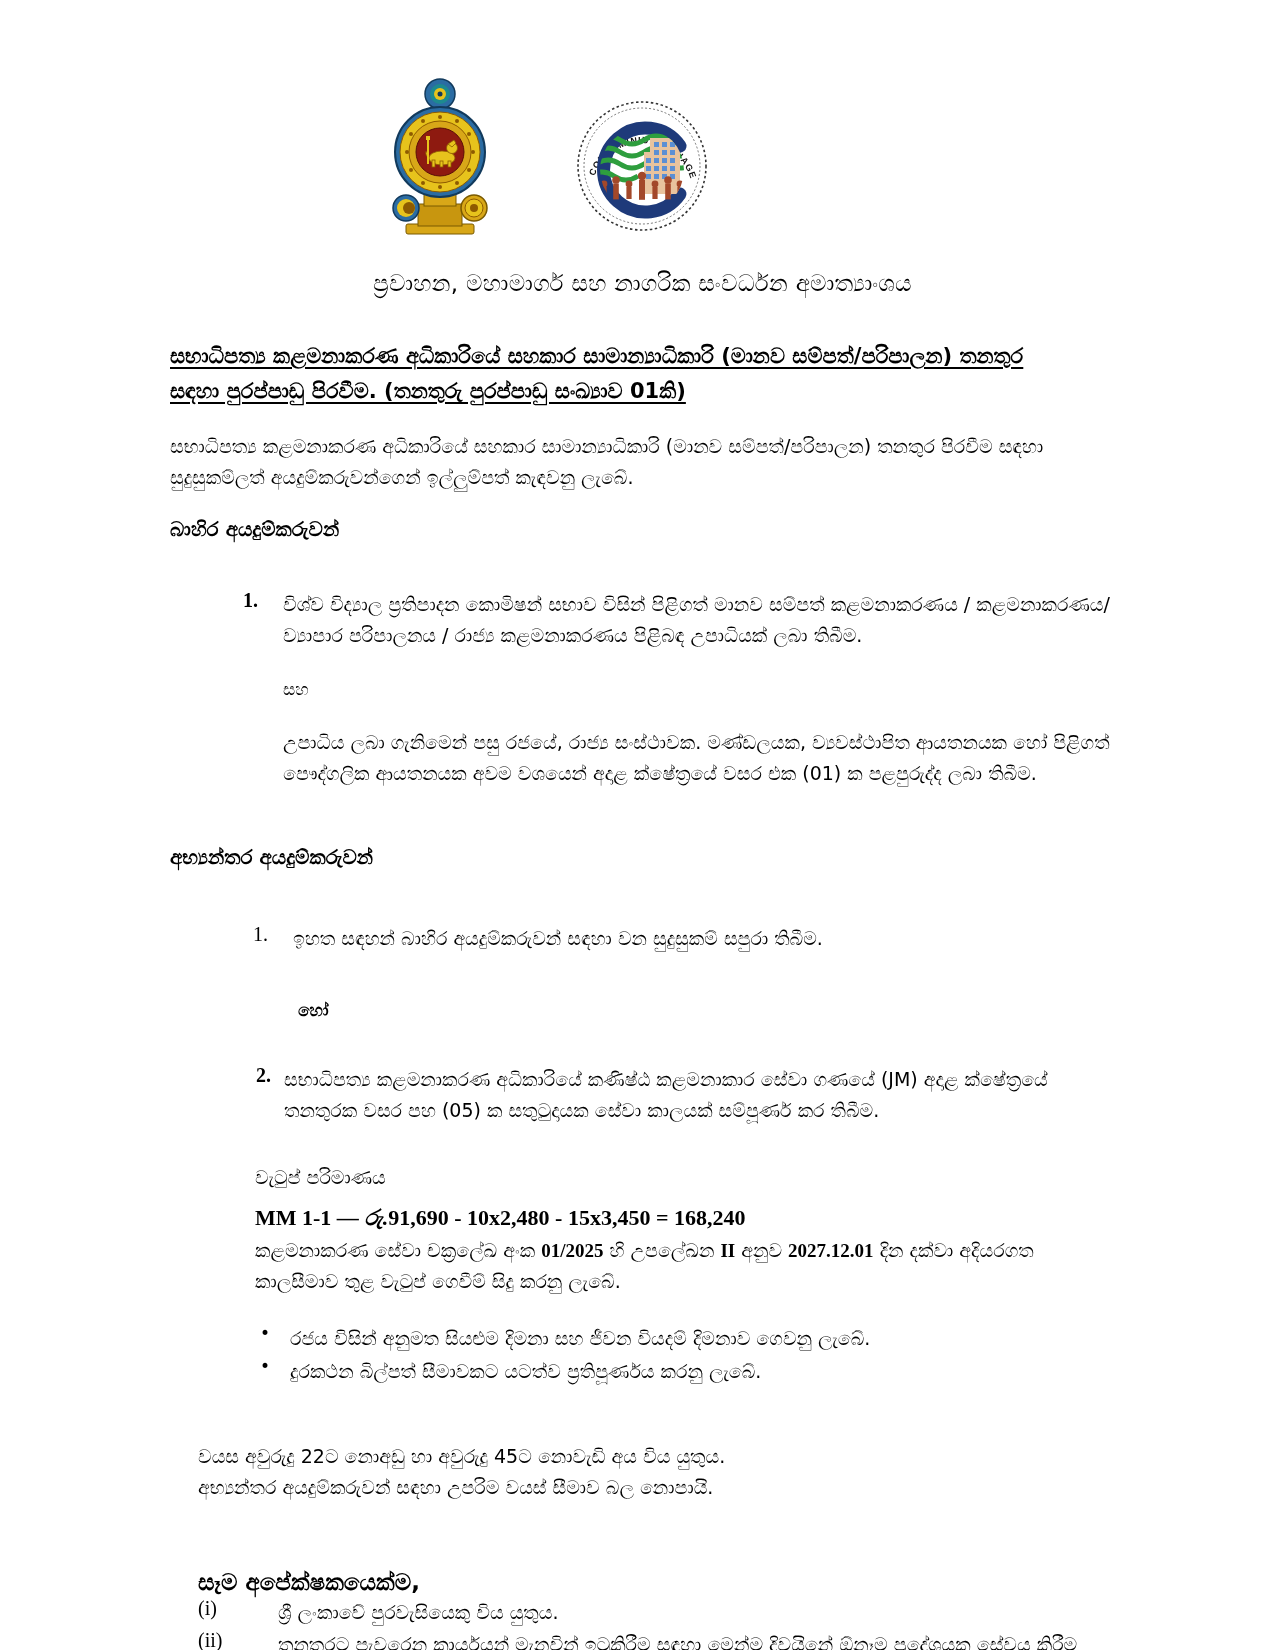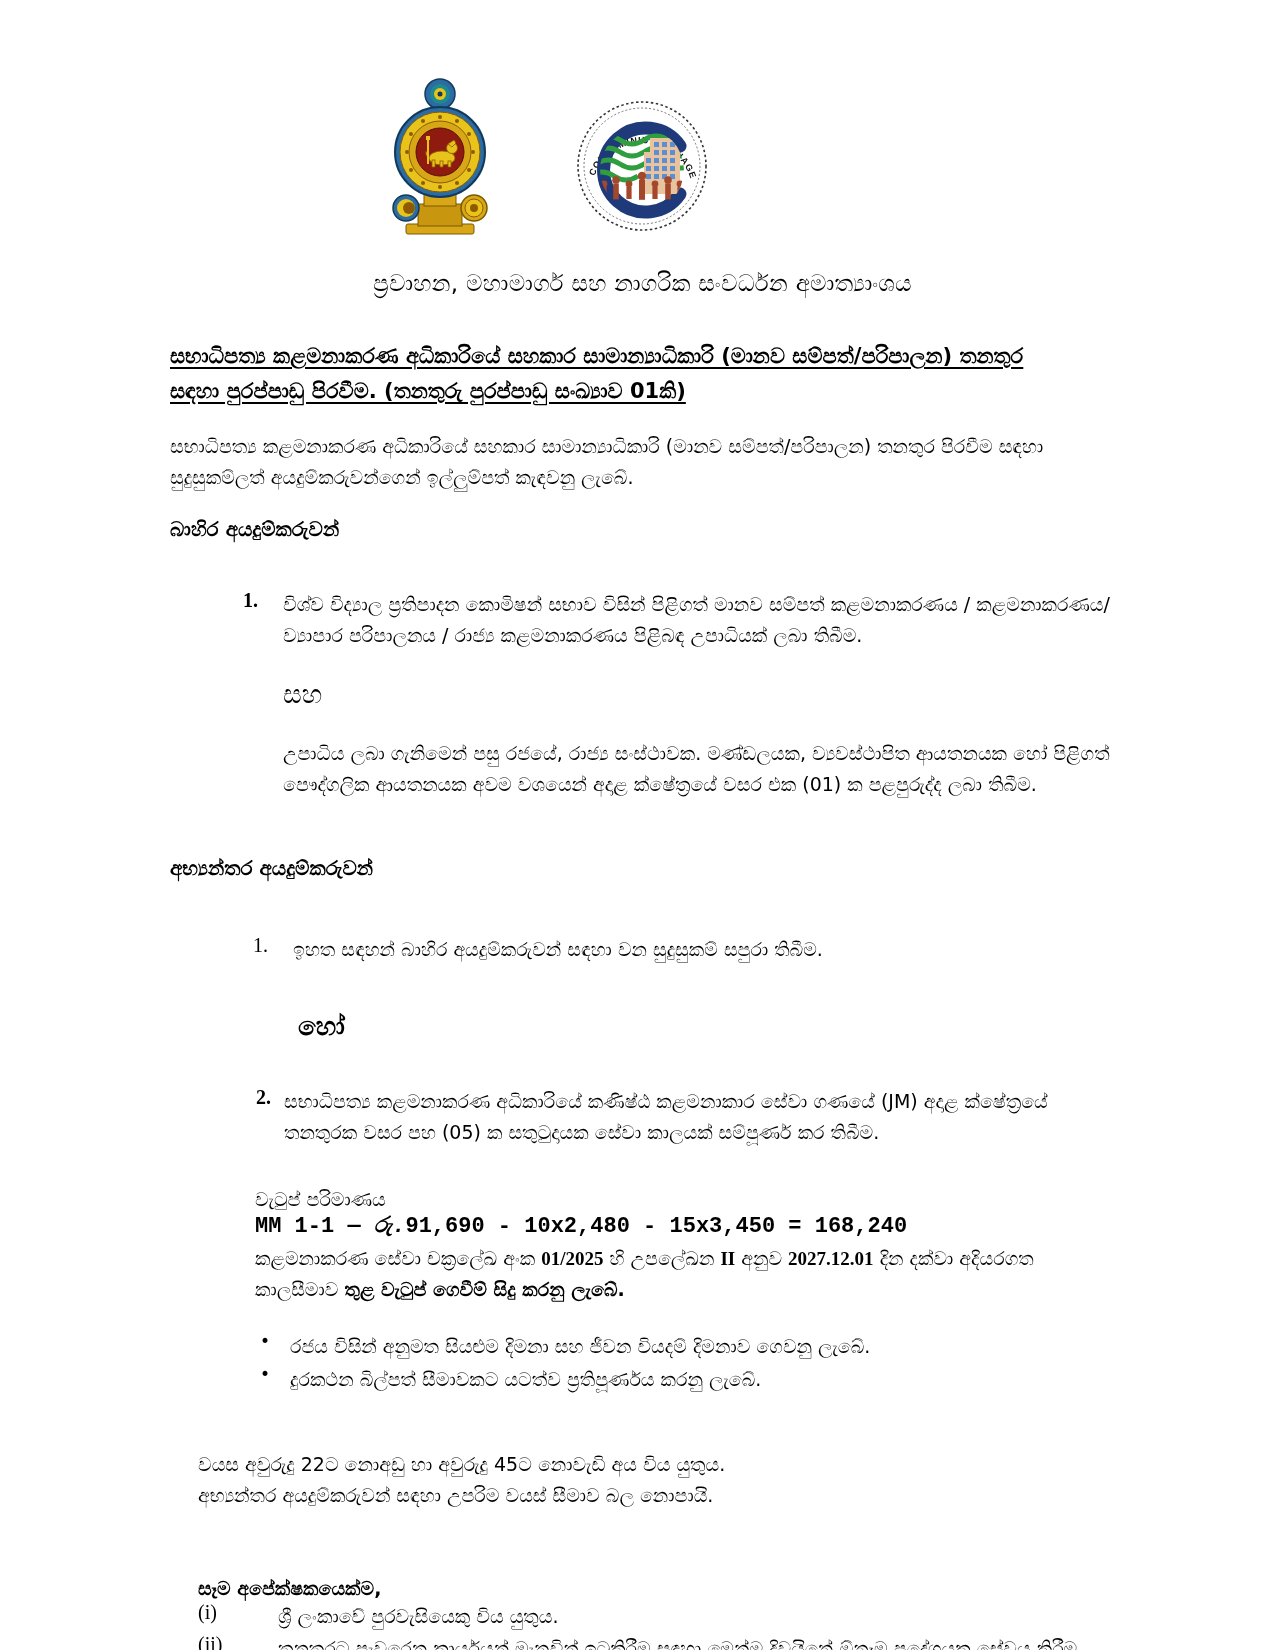--- a/index.html
+++ b/index.html
@@ -50,44 +50,44 @@
     width:40px; flex:0 0 40px;
     font-family:"Liberation Serif","DejaVu Serif",serif;
     font-size:20px;
   }
   .num-item .no.b { font-weight:bold; }
   .num-item.indent1 { padding-left:73px; }
   .num-item.indent2 { padding-left:83px; }
   .num-item.indent3 { padding-left:86px; }
   .num-item .txt { flex:1; }
 
-  .conj { margin-top:28px; padding-left:113px; font-size:26px; }
+  .conj { margin-top:28px; padding-left:113px; font-size:17px; }
   .conj.bold { font-weight:bold; }
   .exp-para { margin-top:28px; padding-left:113px; }
 
   .salary-block { margin-top:40px; padding-left:85px; }
   .salary-title { font-size:19px; }
   .salary-scale {
     font-size:22px; font-weight:bold;
-    font-family:Liberation Mono, monospace;
-    margin-top:2px;
+    font-family:Liberation Serif, serif;
+    margin-top:16px;
   }
   .salary-scale .rs { font-style:italic; }
   .salary-circular { margin-top:4px; }
-  .salary-circular .b { font-weight:bold; }
+  .salary-circular .b { font-weight:normal; }
   .salary-circular .serifb { font-weight:bold; font-family:Liberation Serif, serif; }
 
   .bullets { margin-top:26px; padding-left:90px; }
   .bullet-row { display:flex; margin-top:2px; }
   .bullet-row .dot { width:30px; flex:0 0 30px; font-size:17px; }
 
   .age-block { margin-top:54px; padding-left:28px; }
 
   .req-block { margin-top:66px; padding-left:28px; }
-  .req-lead { font-size:19px; font-weight:bold; }
+  .req-lead { font-size:23px; font-weight:bold; }
   .req-item { display:flex; margin-top:1px; }
   .req-item .no {
     width:80px; flex:0 0 80px;
     font-family:"Liberation Serif","DejaVu Serif",serif;
     font-size:20px;
   }
   .req-item .txt { flex:1; }
 </style>
 </head>
 <body>

